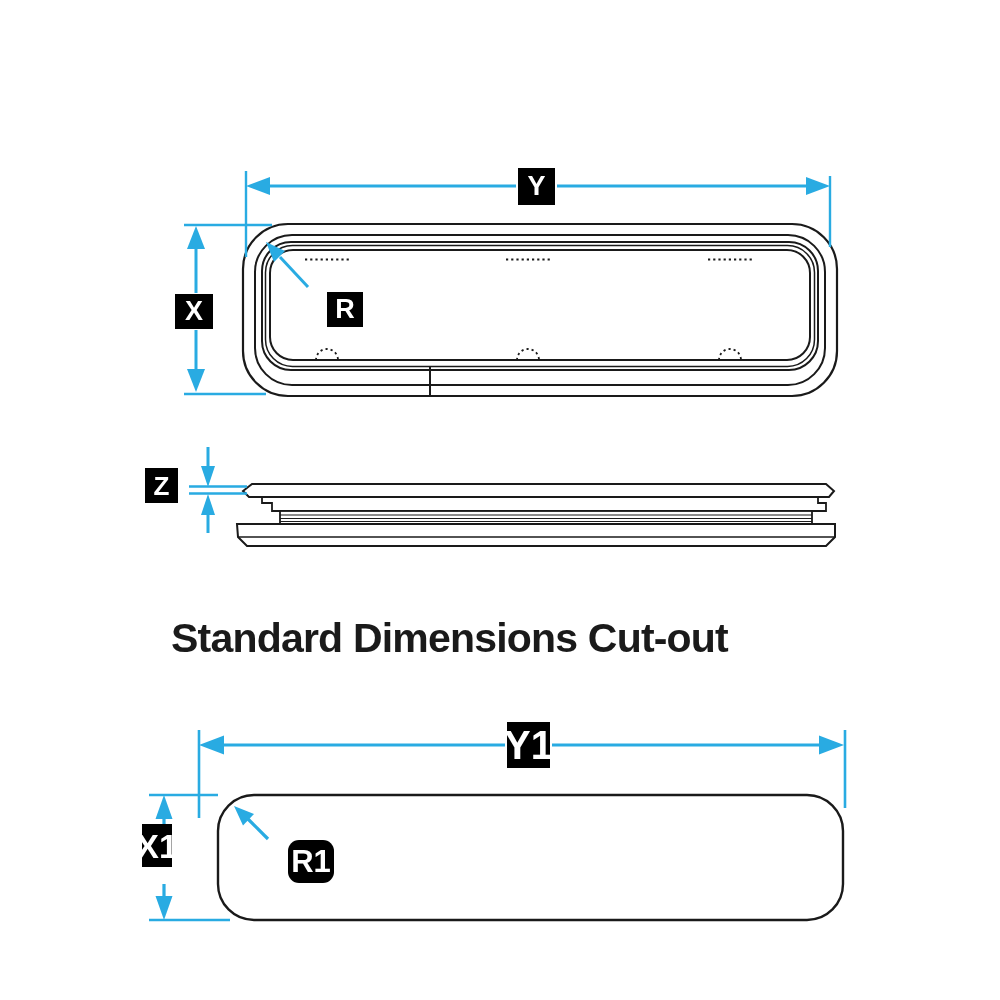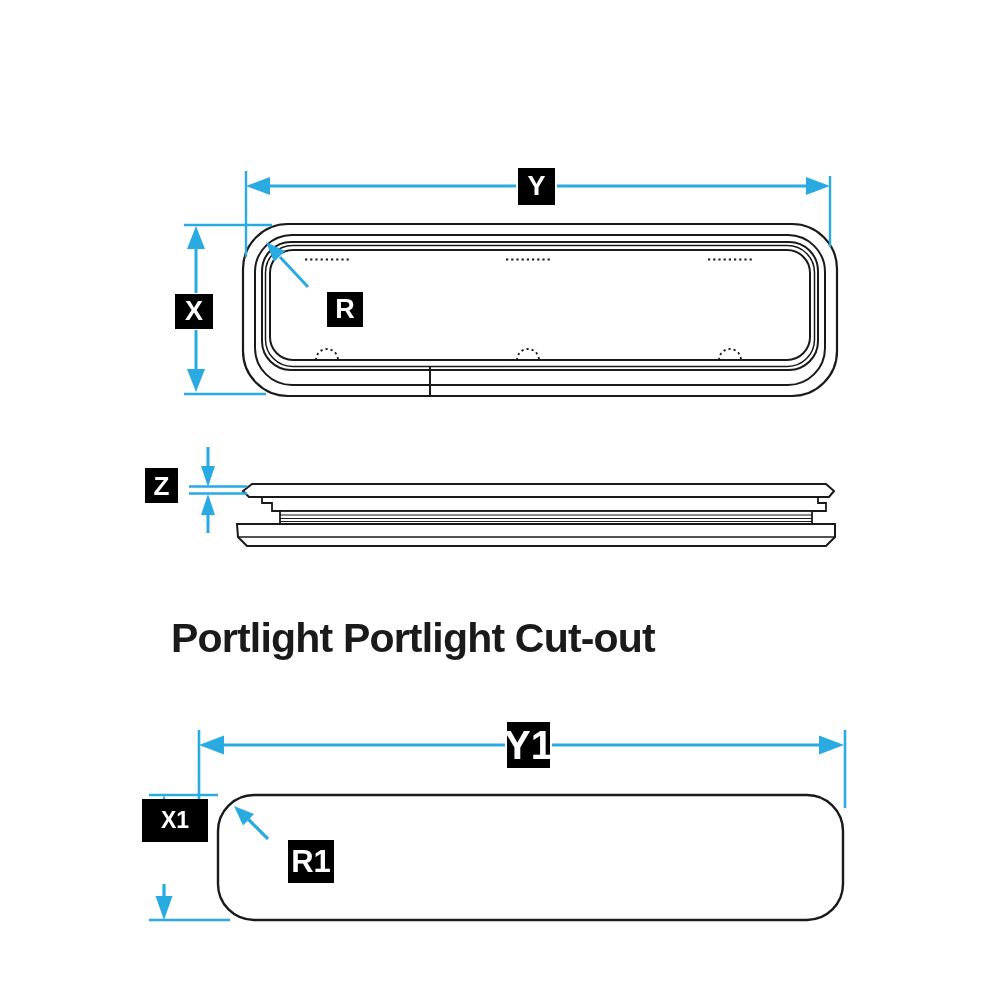--- a/index.html
+++ b/index.html
@@ -16,22 +16,22 @@
   #title-cutout     { left:171px; top:615px; font-size:41px; }
   .dim-label {
     position:absolute; background:#000000; color:#ffffff; font-weight:bold;
     display:flex; align-items:center; justify-content:center; line-height:1;
   }
   #lbl-y  { left:518px; top:168px; width:37px; height:37px; font-size:27px; }
   #lbl-x  { left:175px; top:294px; width:38px; height:35px; font-size:27px; }
   #lbl-r  { left:327px; top:292px; width:36px; height:35px; font-size:27px; }
   #lbl-z  { left:145px; top:468px; width:33px; height:35px; font-size:26px; }
   #lbl-y1 { left:507px; top:722px; width:43px; height:46px; font-size:40px; }
-  #lbl-x1 { left:142px; top:799px; width:66px; height:43px; font-size:23px; }
-  #lbl-r1 { left:288px; top:840px; width:46px; height:43px; font-size:31px; }
+  #lbl-x1 { left:142px; top:824px; width:30px; height:43px; font-size:34px; }
+  #lbl-r1 { left:288px; top:840px; width:46px; height:43px; font-size:31px;border-radius:11px; }
 </style>
 </head>
 <body>
 
 <div class="canvas">
 
   <svg width="1000" height="1000" viewBox="0 0 1000 1000">
 
     <g stroke="#1a1a1a" fill="none">
       <rect x="243" y="224" width="594" height="172" rx="45" stroke-width="2.2"></rect>
@@ -107,21 +107,21 @@
       <polygon points="164,920 155.5,896 172.5,896" stroke="none"></polygon>
       <path d="M149,795 H218 M149,920 H230" stroke-width="2.6" fill="none"></path>
     </g>
 
     <g stroke="#29ABE2" fill="#29ABE2">
       <path d="M268,839 L248,819" stroke-width="3.2"></path>
       <polygon points="234,806 254,814 243,825.5" stroke="none"></polygon>
     </g>
   </svg>
 
-  <div class="title" id="title-cutout">Portlight Portlight Cut-out</div>
+  <div class="title" id="title-cutout">Standard Dimensions Cut-out</div>
 
   <div class="dim-label" id="lbl-y">Y</div>
   <div class="dim-label" id="lbl-x">X</div>
   <div class="dim-label" id="lbl-r">R</div>
   <div class="dim-label" id="lbl-z">Z</div>
   <div class="dim-label" id="lbl-y1">Y1</div>
   <div class="dim-label" id="lbl-x1">X1</div>
   <div class="dim-label" id="lbl-r1">R1</div>
 
 </div>

